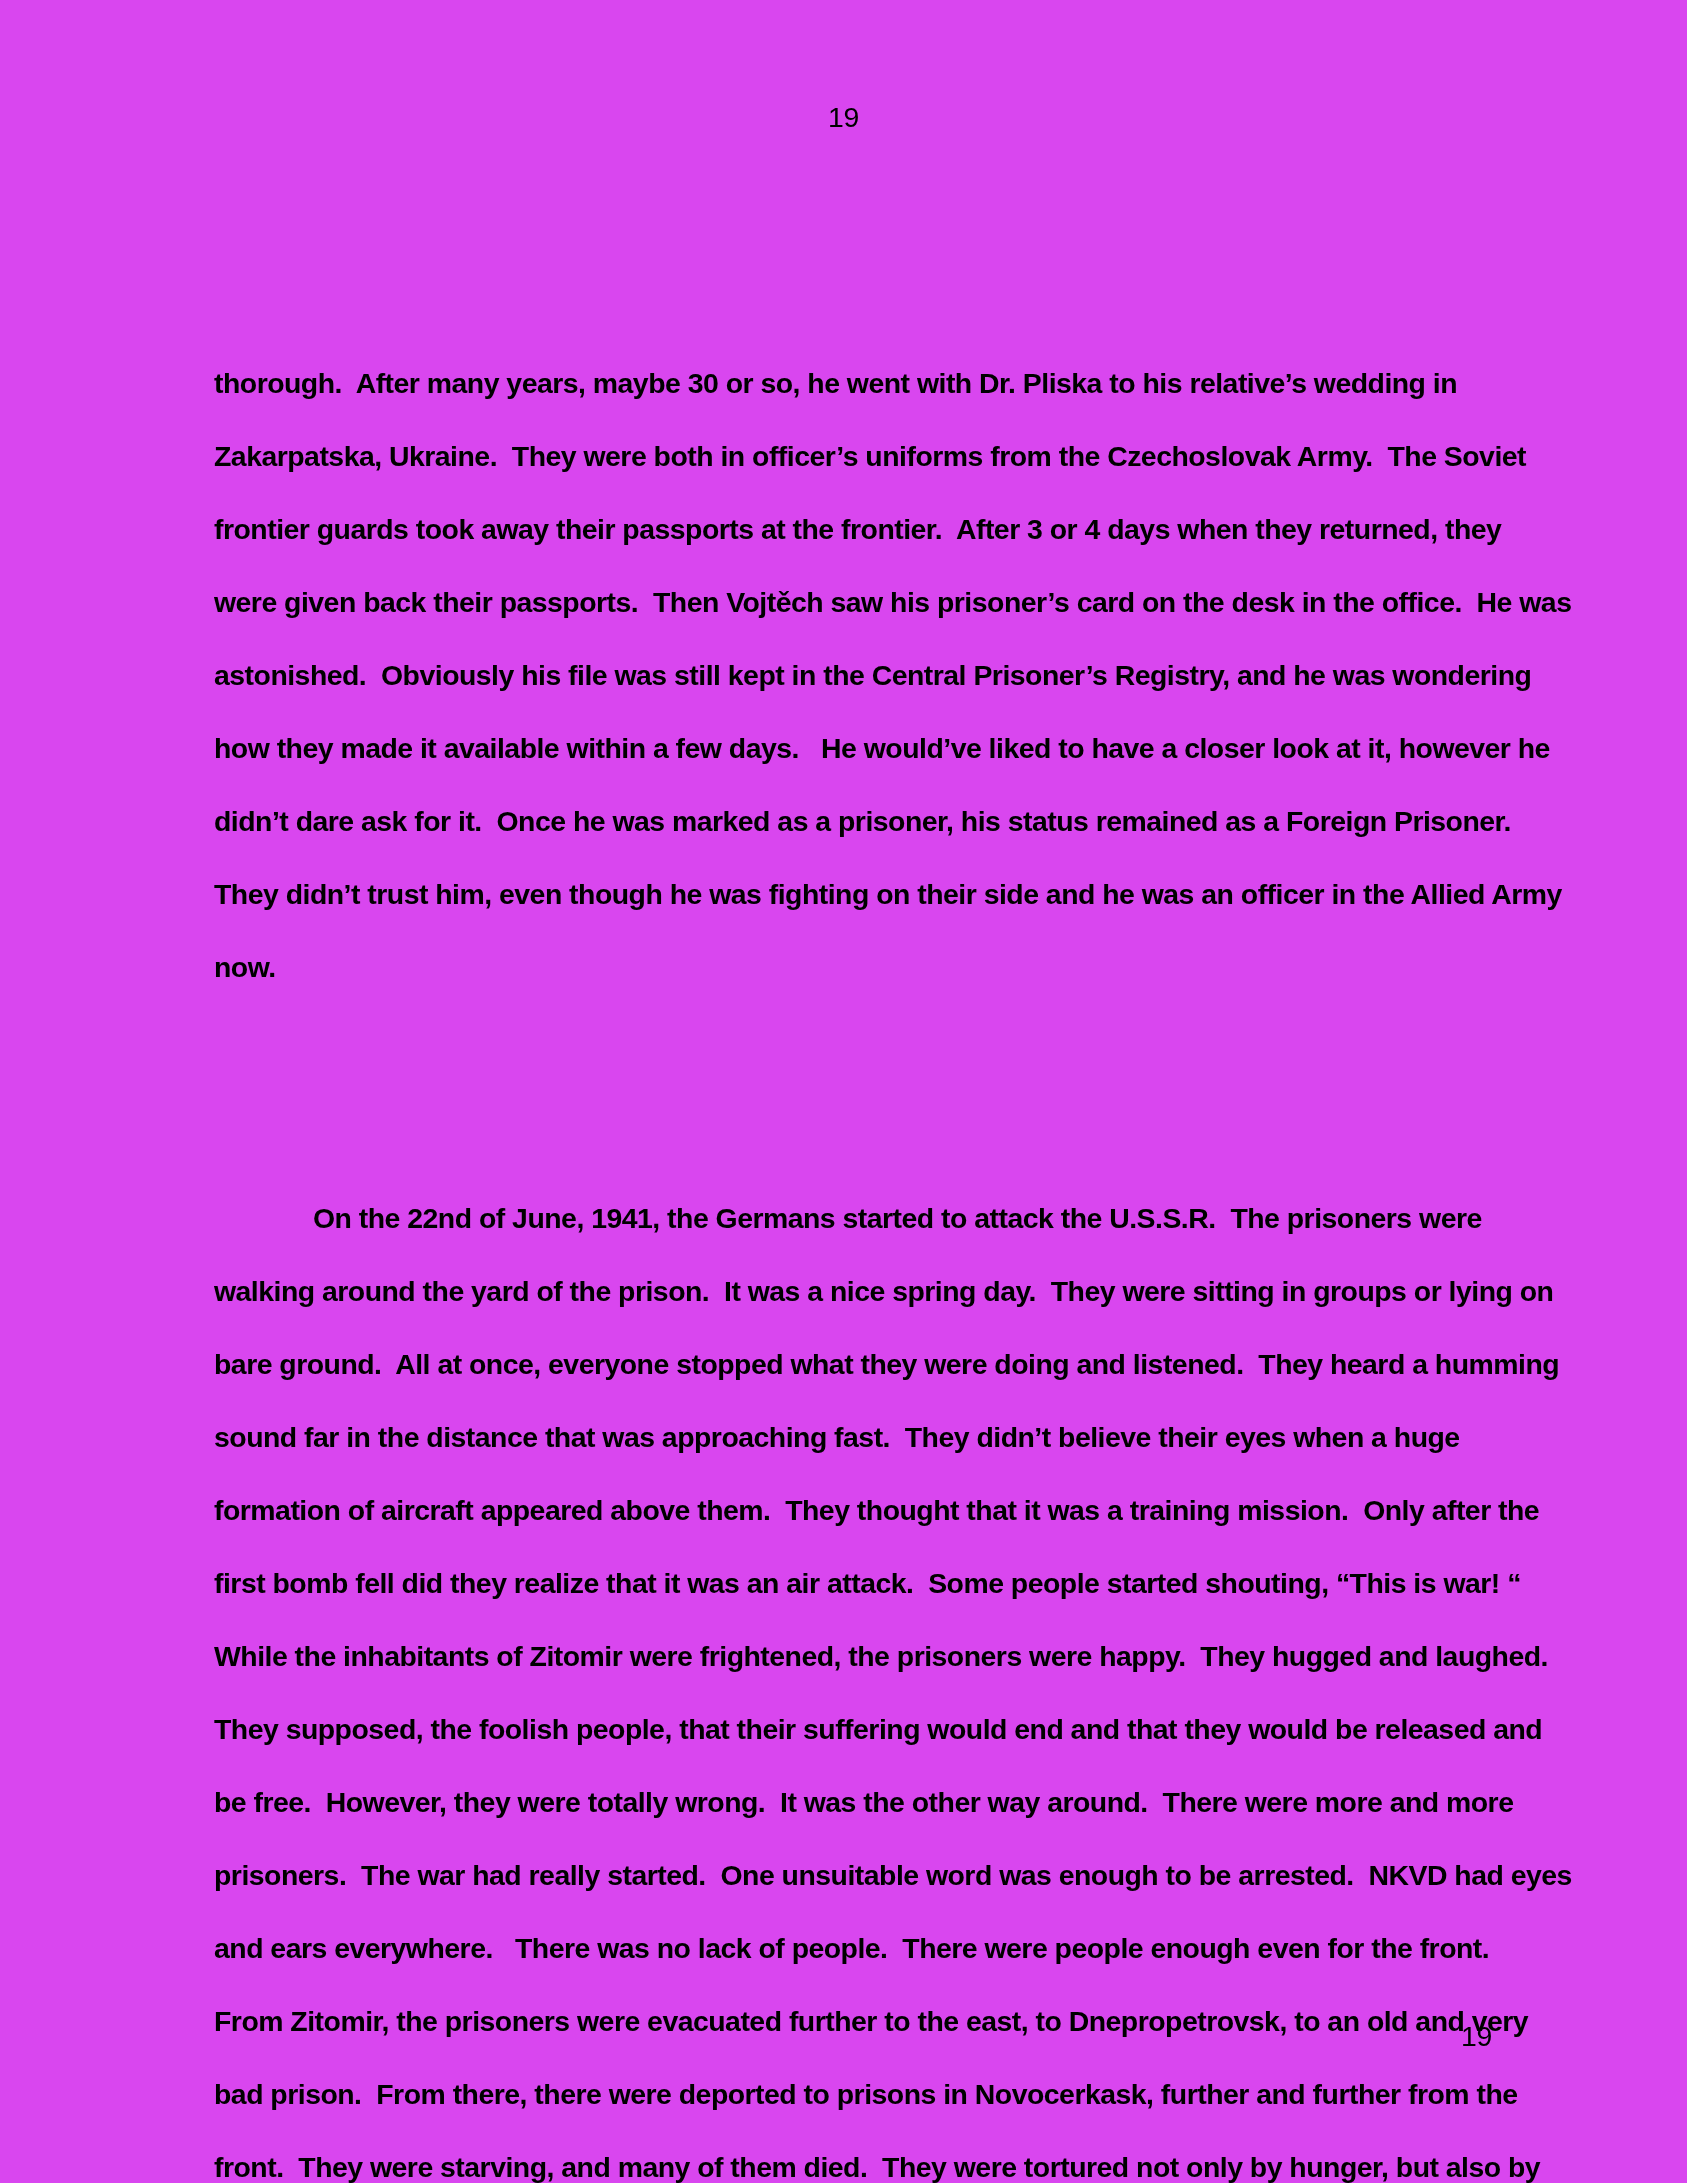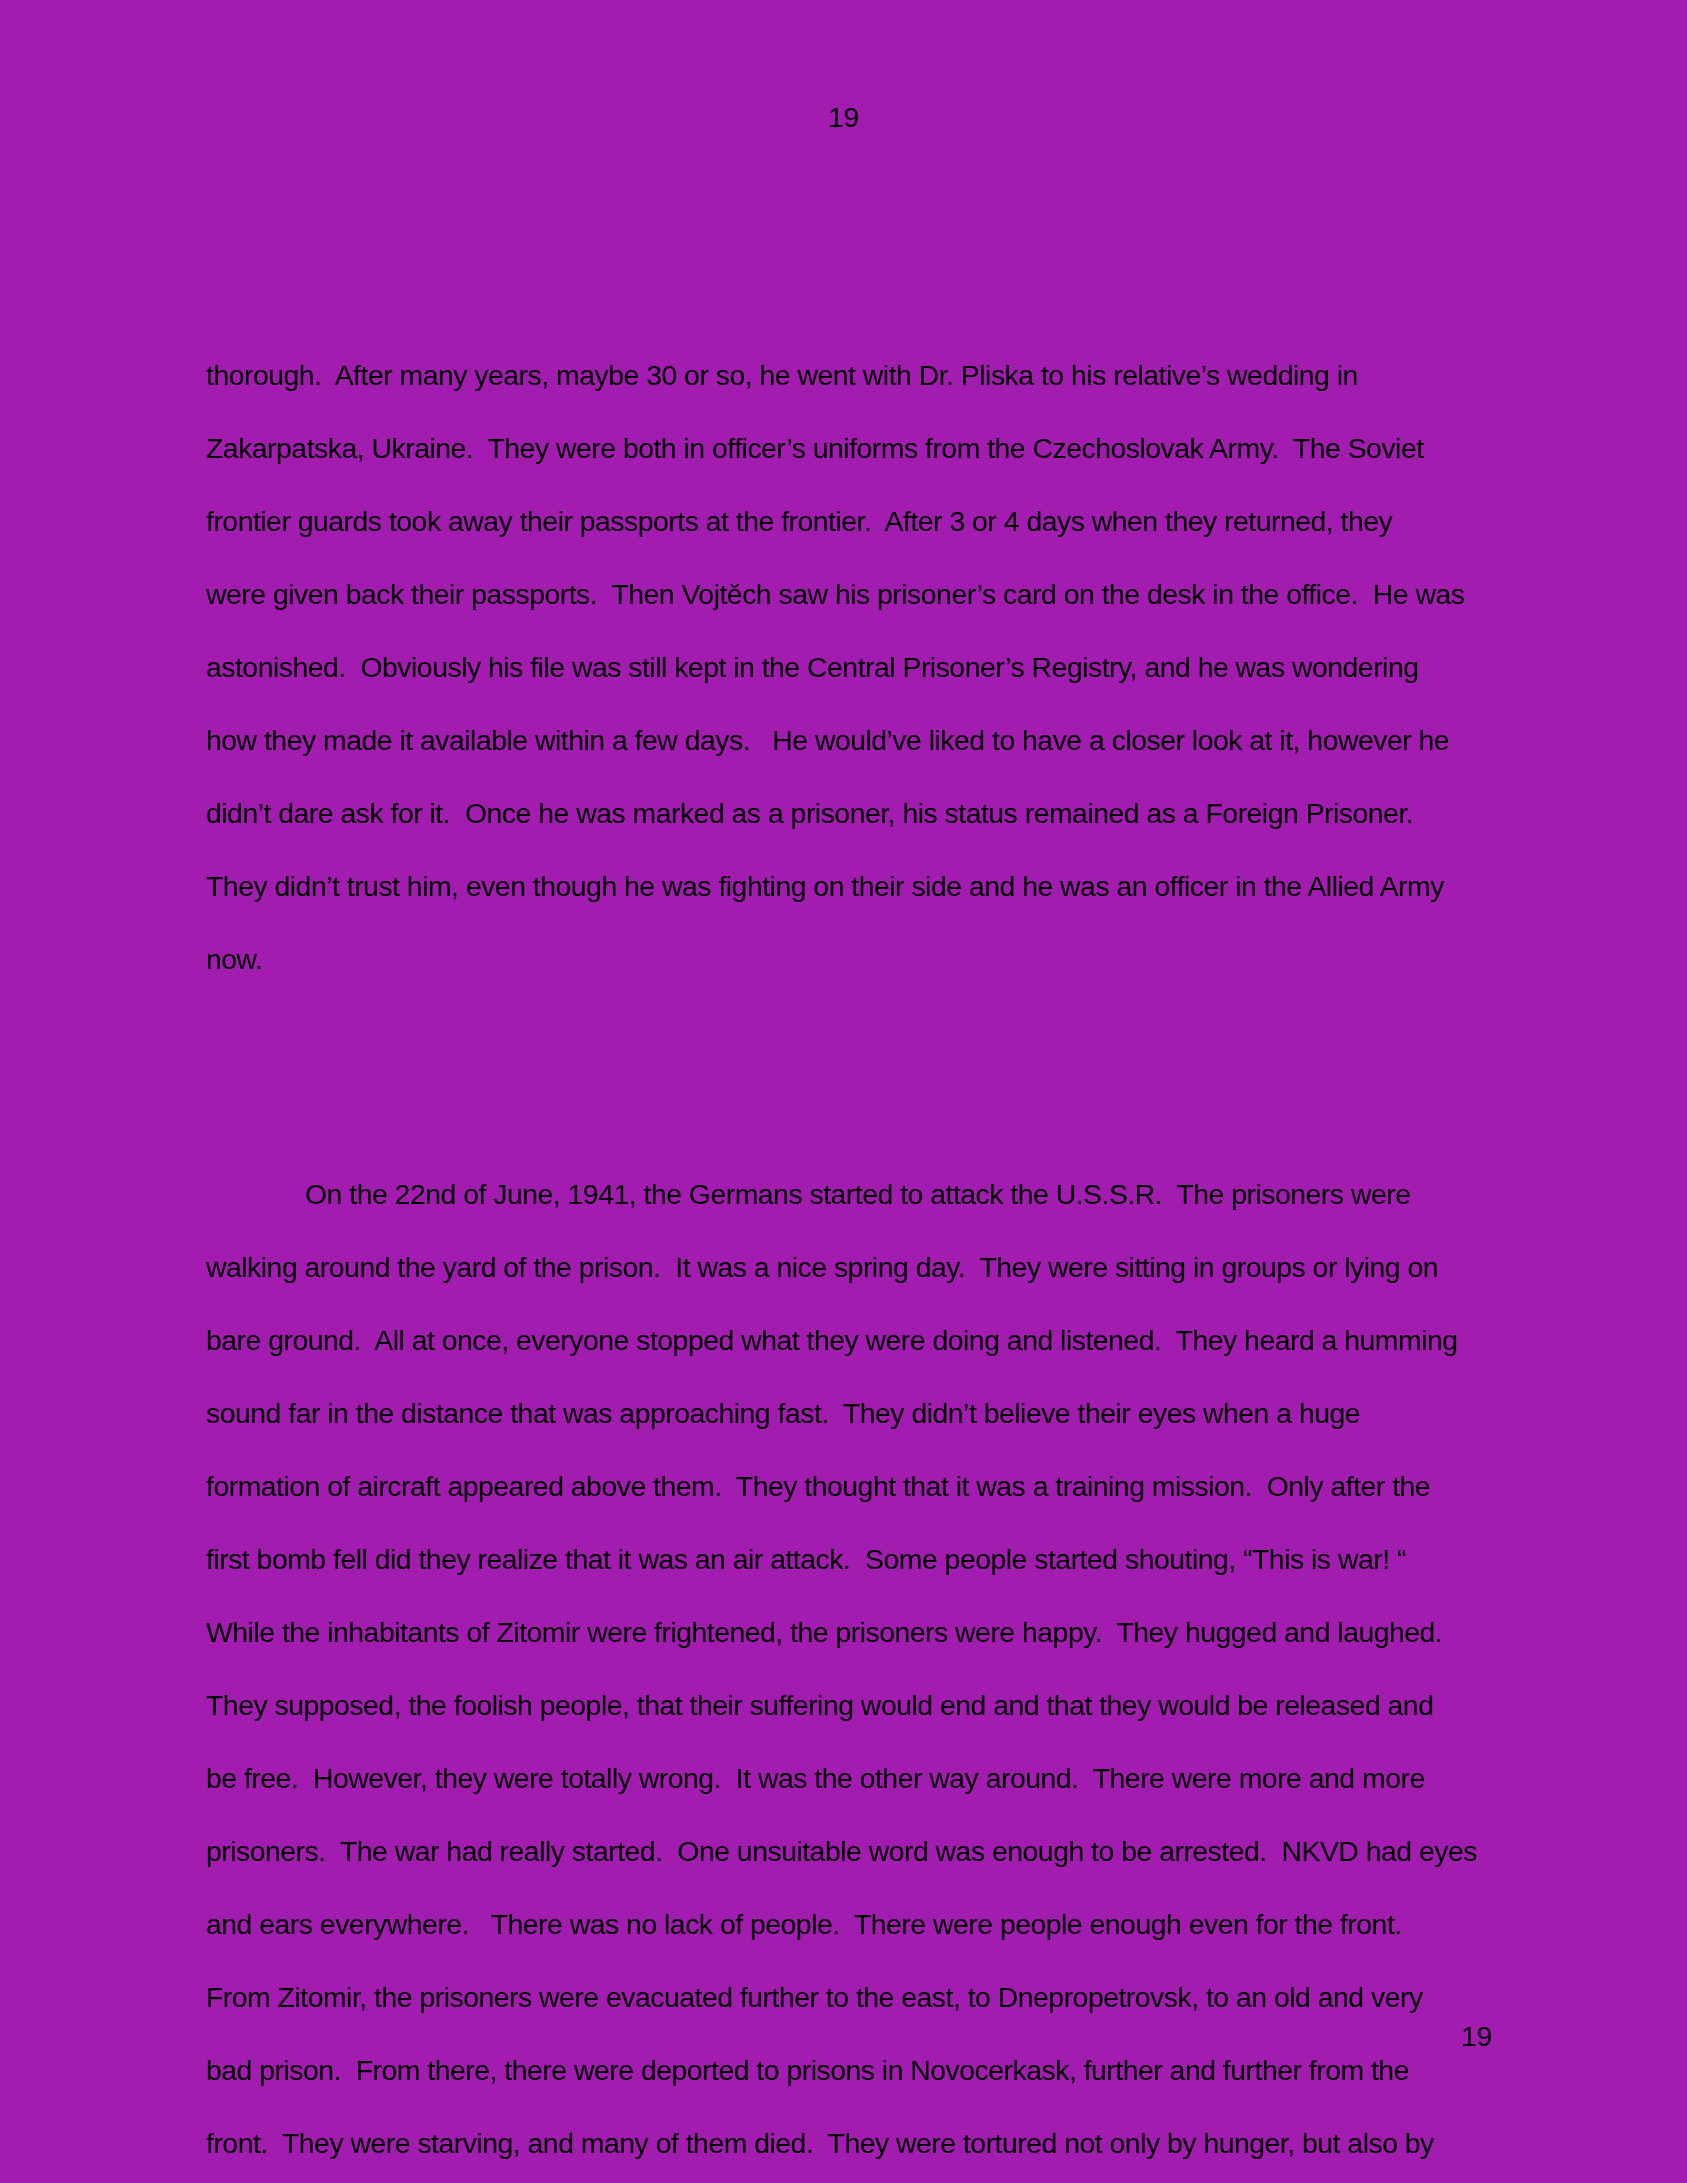--- a/index.html
+++ b/index.html
@@ -4,21 +4,21 @@
 <style>
   html, body {
     margin: 0;
     padding: 0;
     background: #ffffff;
   }
   .page {
     position: relative;
     width: 1687px;
     height: 2183px;
-    background: #a21caf;
+    background: #d946ef;
     color: #000000;
     font-family: "Liberation Sans", sans-serif;
     overflow: hidden;
   }
   .page-number-top {
     position: absolute;
     top: 99px;
     left: 0;
     width: 100%;
     text-align: center;
@@ -30,22 +30,23 @@
     position: absolute;
     left: 198px;
     top: 185px;
     width: 1475px;
     font-size: 28.4px;
     line-height: 73px;
     letter-spacing: -0.5px;
     white-space: pre;
   }
   .para {
-    margin: 8px;
+    margin: 16px;
     padding: 0;
+    font-weight: bold;
   }
   .para.indented {
     text-indent: 99px;
   }
   .page-number-bottom {
     position: absolute;
     top: 2018px;
     right: 195px;
     text-align: right;
     font-size: 28.4px;

